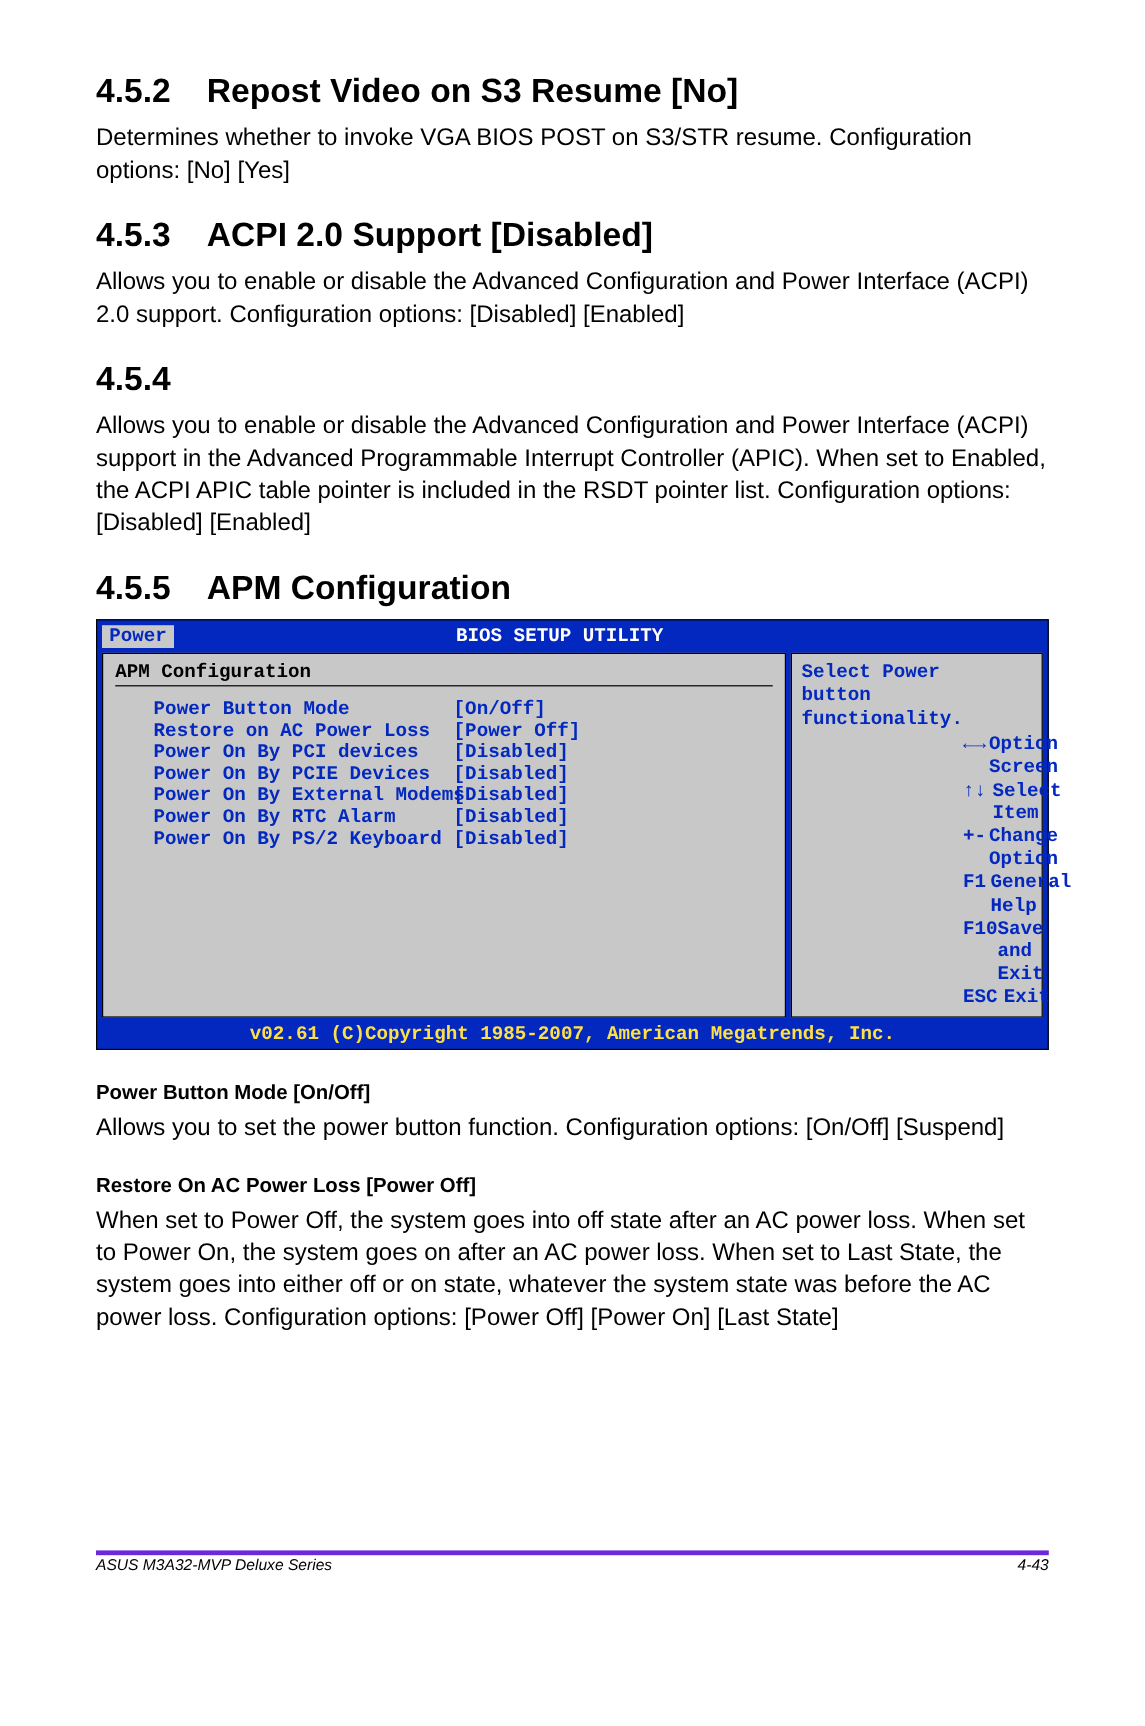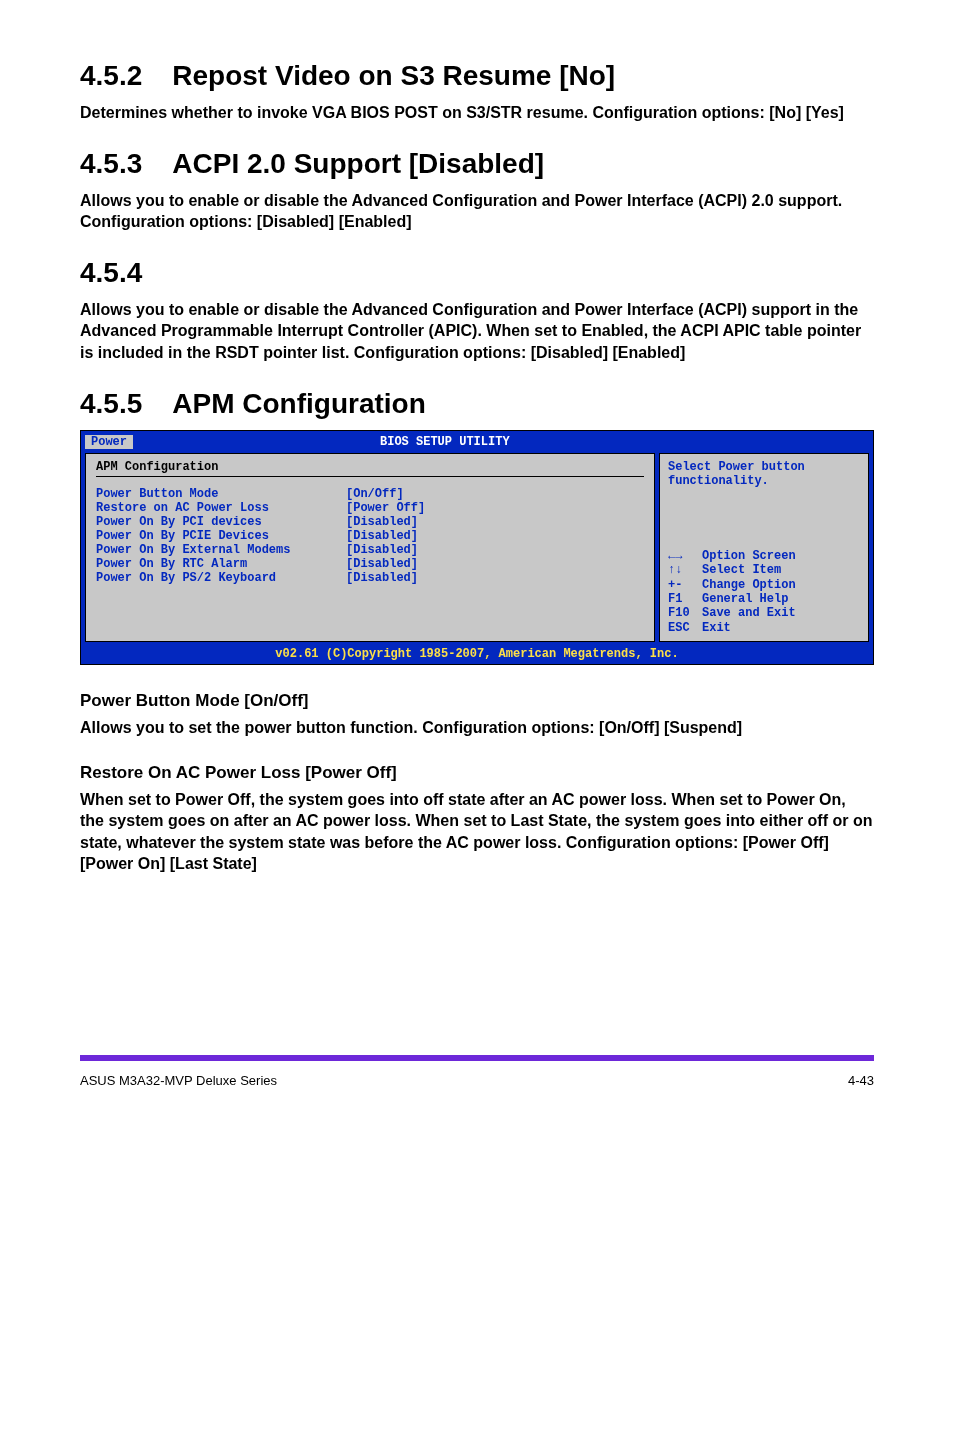--- a/index.html
+++ b/index.html
@@ -15,37 +15,36 @@
     padding: 60px 80px 20px 80px;
   }
   .section-heading {
     font-size: 28px;
     font-weight: bold;
     margin-bottom: 10px;
     display: flex;
     gap: 30px;
   }
   .body-text {
-    font-size: 16px;
+    font-size: 20px;
     margin-bottom: 24px;
     line-height: 1.35;
-    font-weight: bold;
   }
   .sub-heading {
     font-size: 17px;
     font-weight: bold;
     margin-bottom: 6px;
     margin-top: 2px;
   }
   .bios-box {
     border: 1px solid #000;
     background: #0328bf;
     margin-bottom: 26px;
     font-family: "Courier New", monospace;
-    font-size: 12px;
+    font-size: 16px;
   }
   .bios-title-row {
     display: flex;
     align-items: center;
     line-height: 1.2;
     padding-top: 4px;
   }
   .bios-title-spacer {
     width: 200px;
   }
@@ -77,33 +76,34 @@
     font-weight: bold;
   }
   .bios-right {
     background: #c8c8c8;
     color: #0328bf;
     width: 210px;
     border: 1px solid #000;
     padding: 6px 8px;
     font-weight: bold;
     display: flex;
-    flex-direction: column;
+    flex-direction: row;
     justify-content: space-between;
   }
   .bios-config-title {
     color: #000;
     font-weight: bold;
     border-bottom: 1px solid #000;
     padding-bottom: 2px;
     margin-bottom: 10px;
   }
   .bios-rows {
     display: flex;
     flex-direction: column;
+    margin-left: 32px;
   }
   .bios-row {
     display: flex;
   }
   .bios-row-label {
     width: 250px;
     white-space: pre;
   }
   .bios-row-value {
     white-space: pre;
@@ -124,24 +124,25 @@
   }
   .bios-footer {
     color: #fde047;
     font-weight: bold;
     text-align: center;
     padding: 1px 0 3px 0;
   }
   .page-footer {
     display: flex;
     justify-content: space-between;
-    border-top: 6px solid #6d28d9;
-    padding-top: 12px;
+    border-top: 4px solid #6d28d9;
+    padding-top: 0;
     font-size: 13px;
     margin-top: 180px;
+    font-style: italic;
   }
 </style>
 </head>
 <body>
 
 <h2 class="section-heading">
   <span>4.5.2</span>
   <span>Repost Video on S3 Resume [No]</span>
 </h2>
 <p class="body-text">Determines whether to invoke VGA BIOS POST on S3/STR resume. Configuration options: [No] [Yes]</p>

